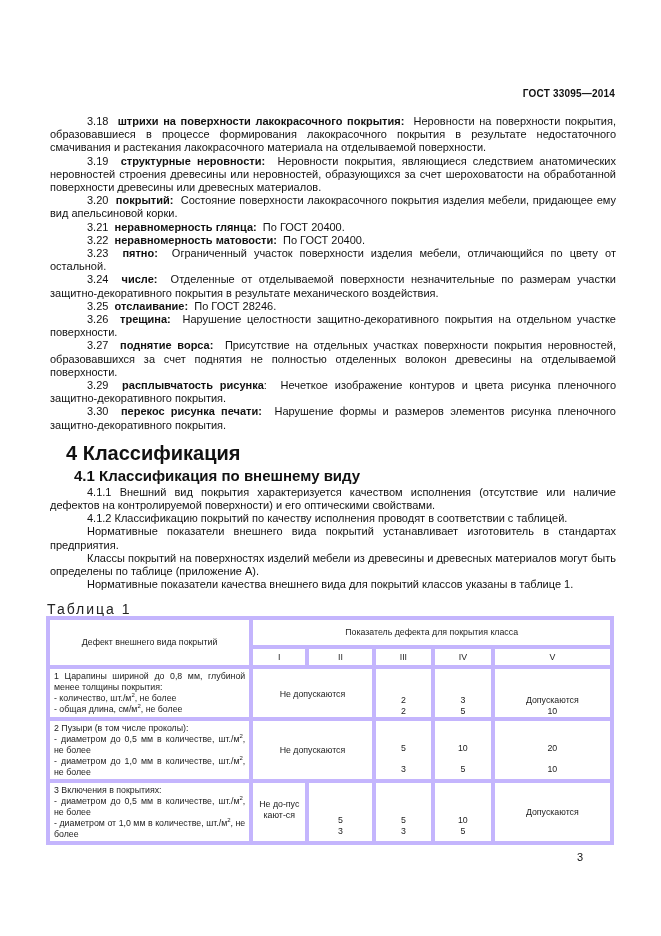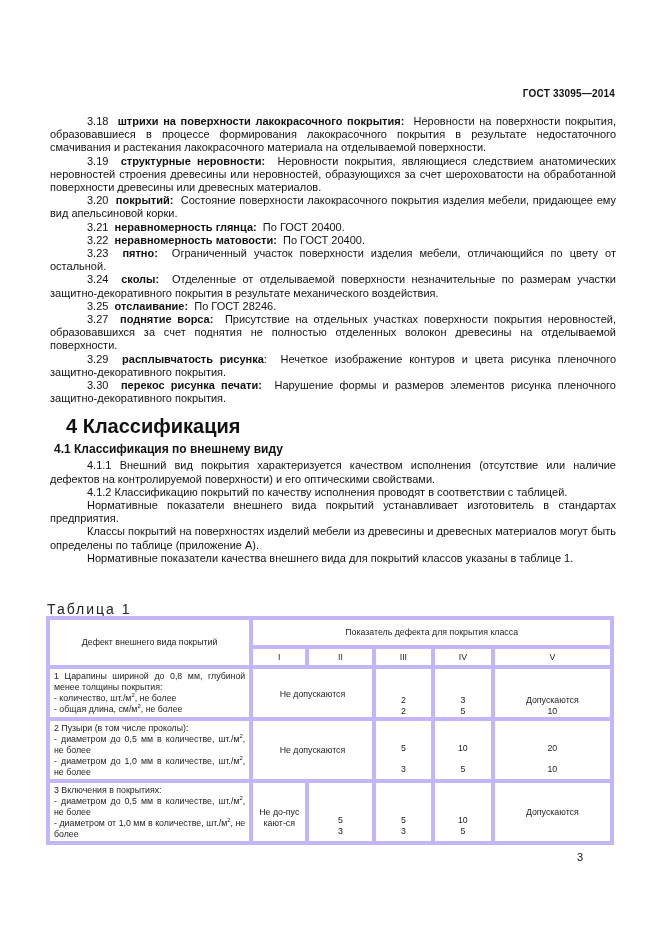--- a/index.html
+++ b/index.html
@@ -3,21 +3,21 @@
 <meta charset="utf-8">
 <style>
   html, body { margin: 0; padding: 0; background: #ffffff; }
   body { width: 661px; height: 936px; position: relative; overflow: hidden;
          font-family: "Liberation Sans", sans-serif; color: #111; }
   .header-code { position: absolute; right: 46px; top: 88px; font-weight: bold; font-size: 10px; letter-spacing: 0.2px; }
   .content { position: absolute; left: 50px; top: 115px; width: 566px; font-size: 11px; line-height: 13.2px; }
   .para { text-indent: 37px; text-align: justify; margin: 0; }
   .para b { font-weight: bold; }
   .h1 { font-weight: bold; font-size: 20px; margin: 12px 0 0 16px; line-height: 18px; }
-  .h2 { font-weight: bold; font-size: 12px; margin: 7px 0 3px 4px; line-height: 14px; }
+  .h2 { font-weight: bold; font-size: 15px; margin: 7px 0 3px 24px; line-height: 14px; }
   .table-caption { position: absolute; left: 47px; top: 601px; font-size: 14px; letter-spacing: 2px; color: #222; }
   table.defects { position: absolute; left: 46px; top: 616px; width: 568px; border-collapse: collapse; font-size: 8.8px; line-height: 11px; color: #222; }
   table.defects td { border: 4px solid #c4b5fd; padding: 0 3px; vertical-align: top; }
   table.defects .hdr { text-align: center; vertical-align: middle; }
   table.defects tr.head-bottom td { border-bottom: 2.5px solid #111; }
   .defect-text { text-align: justify; padding: 2px 4px 1px 4px !important; }
   .c { text-align: center; }
   .page-num { position: absolute; left: 577px; top: 851px; font-size: 11px; }
   sup { font-size: 6px; line-height: 0; }
 </style>
@@ -27,22 +27,23 @@
 <div class="header-code">ГОСТ  33095—2014</div>
 
 <div class="content">
   <div id="defs">
       <p class="para"><span>3.18</span>&nbsp; <b>штрихи на поверхности лакокрасочного покрытия:</b>&nbsp; <span>Неровности на поверхности покрытия, образовавшиеся в процессе формирования лакокрасочного покрытия в результате недостаточного смачивания и растекания лакокрасочного материала на отделываемой поверхности.</span></p>
       <p class="para"><span>3.19</span>&nbsp; <b>структурные неровности:</b>&nbsp; <span>Неровности покрытия, являющиеся следствием анатомических неровностей строения древесины или неровностей, образующихся за счет шероховатости на обработанной поверхности древесины или древесных материалов.</span></p>
       <p class="para"><span>3.20</span>&nbsp; <b>покрытий:</b>&nbsp; <span>Состояние поверхности лакокрасочного покрытия изделия мебели, придающее ему вид апельсиновой корки.</span></p>
       <p class="para"><span>3.21</span>&nbsp; <b>неравномерность глянца:</b>&nbsp; <span>По ГОСТ 20400.</span></p>
       <p class="para"><span>3.22</span>&nbsp; <b>неравномерность матовости:</b>&nbsp; <span>По ГОСТ 20400.</span></p>
       <p class="para"><span>3.23</span>&nbsp; <b>пятно:</b>&nbsp; <span>Ограниченный участок поверхности изделия мебели, отличающийся по цвету от остальной.</span></p>
-      <p class="para"><span>3.24</span>&nbsp; <b>сколы:</b>&nbsp; <span>Отделенные от отделываемой поверхности незначительные по размерам участки защитно-декоративного покрытия в результате механического воздействия.</span></p>
+      <p class="para"><span>3.24</span>&nbsp; <b>числе:</b>&nbsp; <span>Отделенные от отделываемой поверхности незначительные по размерам участки защитно-декоративного покрытия в результате механического воздействия.</span></p>
       <p class="para"><span>3.25</span>&nbsp; <b>отслаивание:</b>&nbsp; <span>По ГОСТ 28246.</span></p>
+      <p class="para"><span>3.26</span>&nbsp; <b>трещина:</b>&nbsp; <span>Нарушение целостности защитно-декоративного покрытия на отдельном участке поверхности.</span></p>
       <p class="para"><span>3.27</span>&nbsp; <b>поднятие ворса:</b>&nbsp; <span>Присутствие на отдельных участках поверхности покрытия неровностей, образовавшихся за счет поднятия не полностью отделенных волокон древесины на отделываемой поверхности.</span></p>
       <p class="para"><span>3.29</span>&nbsp; <b>расплывчатость рисунка</b><span>:</span>&nbsp; <span>Нечеткое изображение контуров и цвета рисунка пленочного защитно-декоративного покрытия.</span></p>
       <p class="para"><span>3.30</span>&nbsp; <b>перекос рисунка печати:</b>&nbsp; <span>Нарушение формы и размеров элементов рисунка пленочного защитно-декоративного покрытия.</span></p>
     </div>
   <div class="h1">4  Классификация</div>
   <div class="h2">4.1  Классификация по внешнему виду</div>
   <p class="para">4.1.1  Внешний вид покрытия характеризуется качеством исполнения (отсутствие или наличие дефектов на контролируемой поверхности) и его оптическими свойствами.</p>
   <p class="para">4.1.2  Классификацию покрытий по качеству исполнения проводят в соответствии с таблицей.</p>
   <p class="para">Нормативные показатели внешнего вида покрытий устанавливает изготовитель в стандартах предприятия.</p>
   <p class="para">Классы покрытий на поверхностях изделий мебели из древесины и древесных материалов могут быть определены по таблице (приложение А).</p>
@@ -115,21 +116,21 @@
     </td>
   </tr>
 
   <tr style="height:56px">
     <td class="defect-text">
       <div>3  Включения в покрытиях:</div>
       <div>- диаметром до 0,5 мм в количестве, шт./м<sup>2</sup>, не более</div>
       <div>- диаметром от 1,0 мм в количестве, шт./м<sup>2</sup>, не более</div>
     </td>
     <td class="c" style="padding-top:12px; word-break:break-all">
-      <div style="width:44px; margin:12px auto">Не до-пускают-ся</div>
+      <div style="width:44px; margin:4px auto">Не до-пускают-ся</div>
     </td>
     <td class="c" style="padding-top:32px">
       <div>5</div>
       <div>3</div>
     </td>
     <td class="c" style="padding-top:32px">
       <div>5</div>
       <div>3</div>
     </td>
     <td class="c" style="padding-top:32px">

